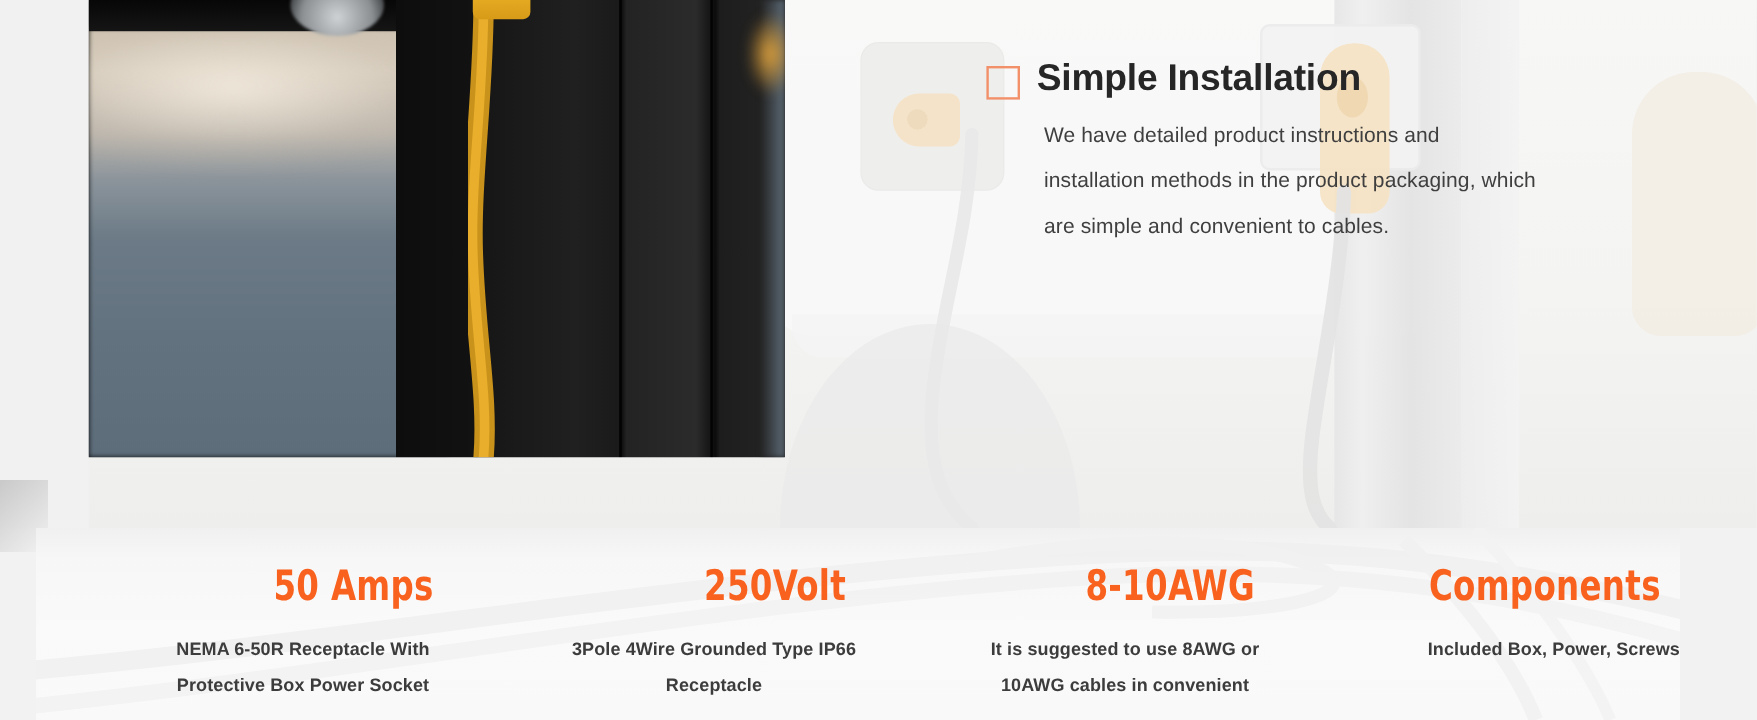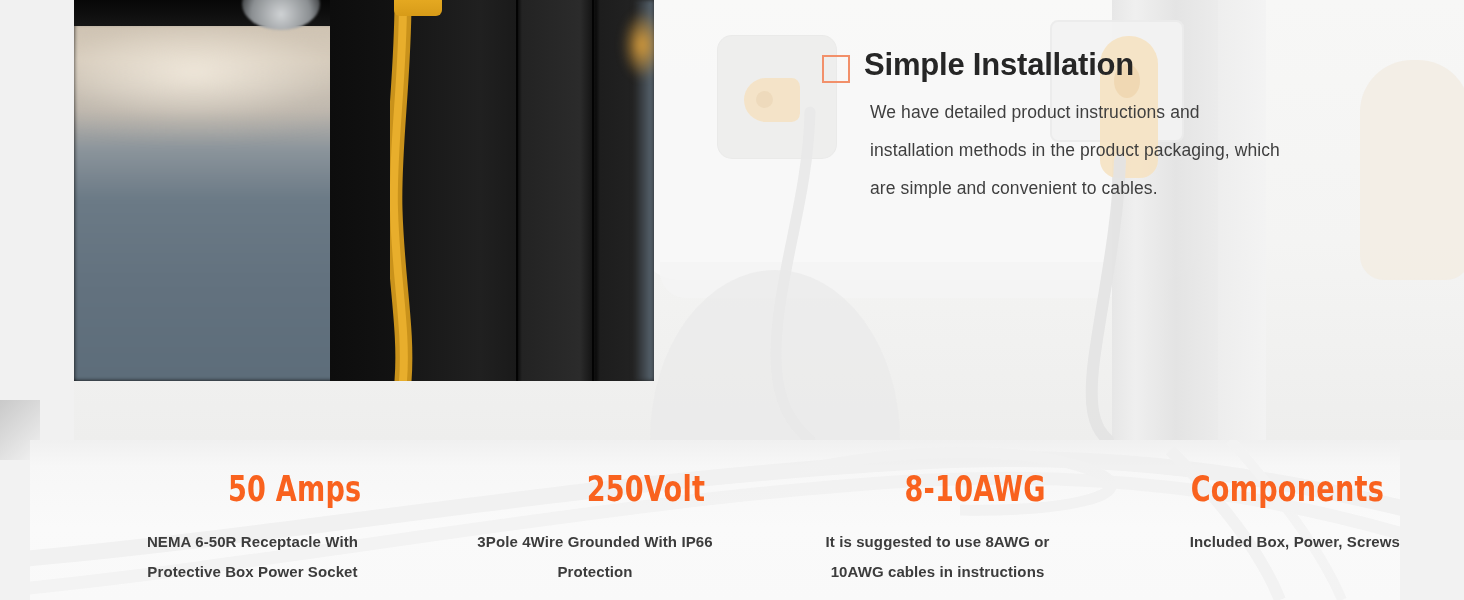--- a/index.html
+++ b/index.html
@@ -258,26 +258,26 @@
 
     <div class="spec-grid">
 
       <div class="spec-col">
         <div class="spec-title">50 Amps</div>
         <div class="spec-desc">NEMA 6-50R Receptacle With Protective Box Power Socket</div>
       </div>
 
       <div class="spec-col">
         <div class="spec-title">250Volt</div>
-        <div class="spec-desc">3Pole 4Wire Grounded With IP66 Protection</div>
+        <div class="spec-desc">3Pole 4Wire Grounded Type IP66 Receptacle</div>
       </div>
 
       <div class="spec-col">
         <div class="spec-title">8-10AWG</div>
-        <div class="spec-desc">It is suggested to use 8AWG or 10AWG cables in instructions</div>
+        <div class="spec-desc">It is suggested to use 8AWG or 10AWG cables in convenient</div>
       </div>
 
       <div class="spec-col">
         <div class="spec-title">Components</div>
         <div class="spec-desc">Included Box, Power, Screws</div>
       </div>
 
     </div>
   </div>
 

